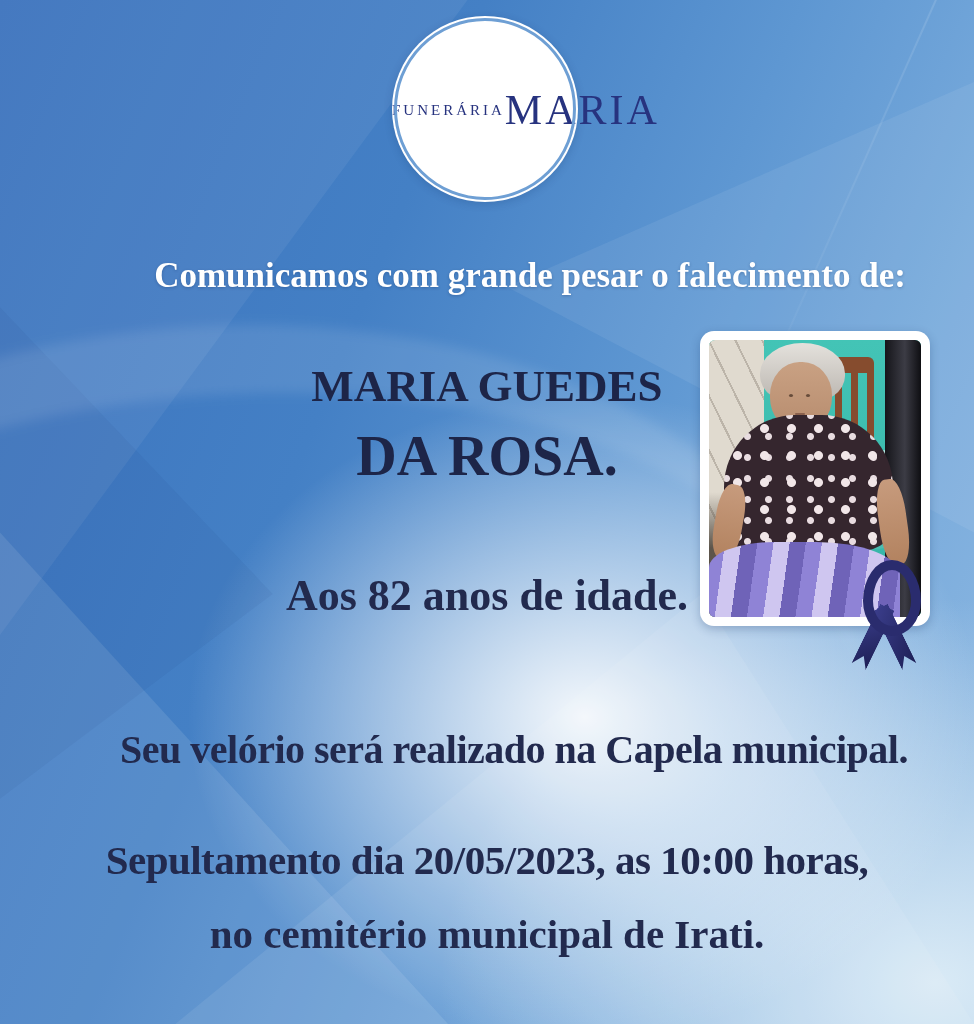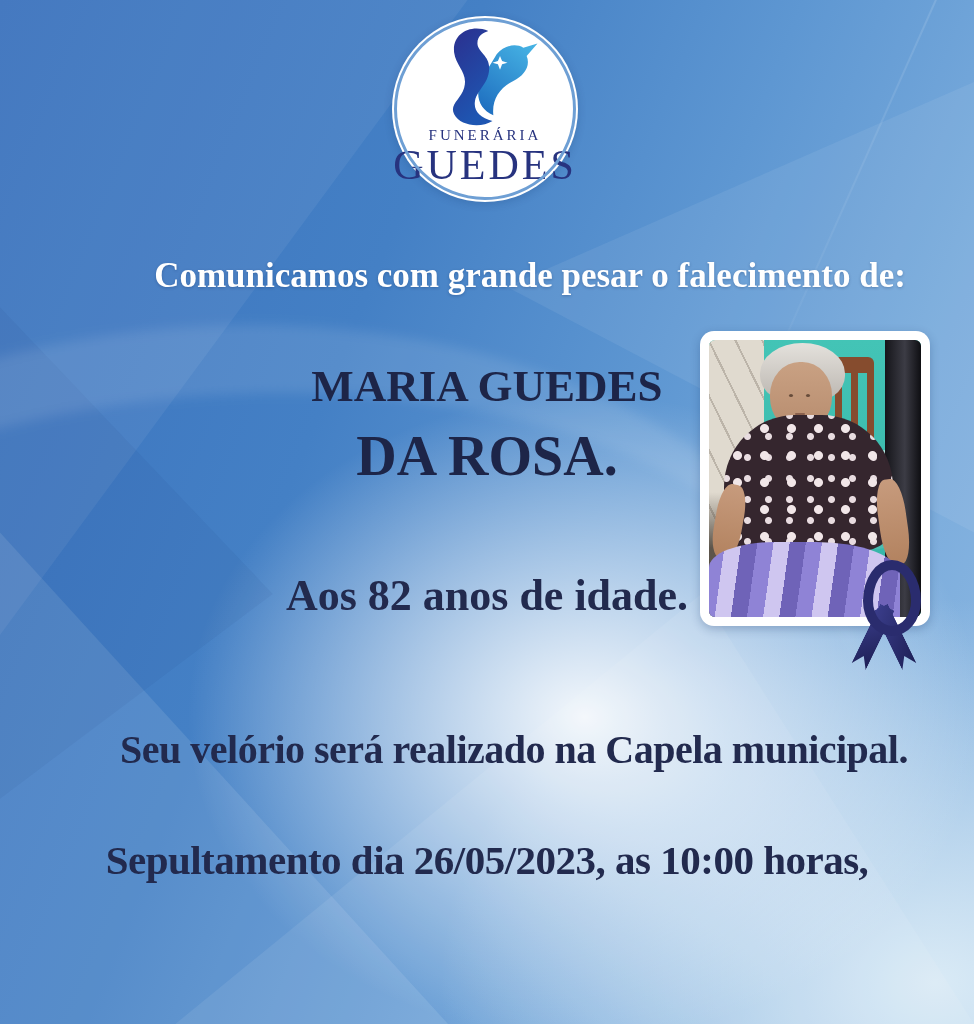--- a/index.html
+++ b/index.html
@@ -21,21 +21,21 @@
   .seam{position:absolute;width:2px;height:560px;left:828px;top:-40px;
     background:linear-gradient(rgba(255,255,255,0.35),rgba(255,255,255,0));
     transform:rotate(24deg);opacity:.35;}
   .arc-band{position:absolute;width:1400px;height:900px;border-radius:50%;
     border-top:70px solid rgba(255,255,255,0.10);left:-520px;top:330px;
     transform:rotate(-8deg);filter:blur(6px);}
 
   
   .logo-badge{
     position:absolute;left:392px;top:16px;width:186px;height:186px;border-radius:50%;
-    background:#ffffff;display:flex;flex-direction:column;align-items:center;
+    background:#ffffff;display:flex;flex-direction:row;align-items:center;
     box-shadow:0 2px 8px rgba(10,40,90,0.18);
   }
   .logo-badge::before{content:"";position:absolute;inset:2px;border-radius:50%;
     border:3px solid #6e9fd4;pointer-events:none;}
   .logo-dove{margin-top:10px;width:120px;height:100px;}
   .logo-sub{font-size:15px;letter-spacing:3px;color:#27337f;line-height:1;margin-top:2px;}
   .logo-main{font-size:42px;letter-spacing:3px;color:#27337f;line-height:1;margin-top:1px;}
 
   
   .line{position:absolute;left:0;width:100%;text-align:center;white-space:nowrap;line-height:1;}
@@ -125,29 +125,30 @@
         <linearGradient id="gLight" x1="0.8" y1="0" x2="0.2" y2="1">
           <stop offset="0" stop-color="#45b1e3"></stop>
             <stop offset="1" stop-color="#1f6fc0"></stop>
         </linearGradient>
       </defs>
       <path fill="url(#gLight)" d="M84 34 C92 24 106 20 116 26 L133 21 L120 36 C125 48 117 60 104 66 C88 74 78 88 80 107 C63 100 57 82 66 65 C72 53 78 44 84 34 Z"></path>
       <path fill="url(#gDark)" d="M74 6 C52 -3 30 10 33 32 C35 48 50 56 45 74 C41 88 27 94 33 106 C40 120 65 123 79 114 C64 110 56 102 58 90 C61 76 74 70 75 52 C76 36 62 32 61 22 C60 12 68 8 74 6 Z"></path>
       <path fill="#ffffff" d="M88 36 L90.5 42 L97 44 L90.5 46 L88 52.5 L85.5 46 L79 44 L85.5 42 Z"></path>
     </svg>
     <div class="logo-sub">FUNERÁRIA</div>
-    <div class="logo-main">GUEDES</div>
+    <div class="logo-main">MARIA</div>
   </div>
 
   <div class="line white-line">Comunicamos com grande pesar o falecimento de:</div>
   <div class="line navy name1">MARIA GUEDES</div>
   <div class="line navy name2">DA ROSA.</div>
   <div class="line navy age-line">Aos 82 anos de idade.</div>
   <div class="line navy wake-line">Seu velório será realizado na Capela municipal.</div>
-  <div class="line navy burial-line1">Sepultamento dia 26/05/2023, as 10:00 horas,</div>
+  <div class="line navy burial-line1">Sepultamento dia 20/05/2023, as 10:00 horas,</div>
+  <div class="line navy burial-line2">no cemitério municipal de Irati.</div>
 
   <div class="photo-frame">
     <div class="photo">
       <div class="tile-wall"></div>
       <div class="wood-chair"></div>
       <div class="white-chair"></div>
       <div class="door"></div>
       <div class="hair"></div>
       <div class="face">
         <div class="eye l"></div>

